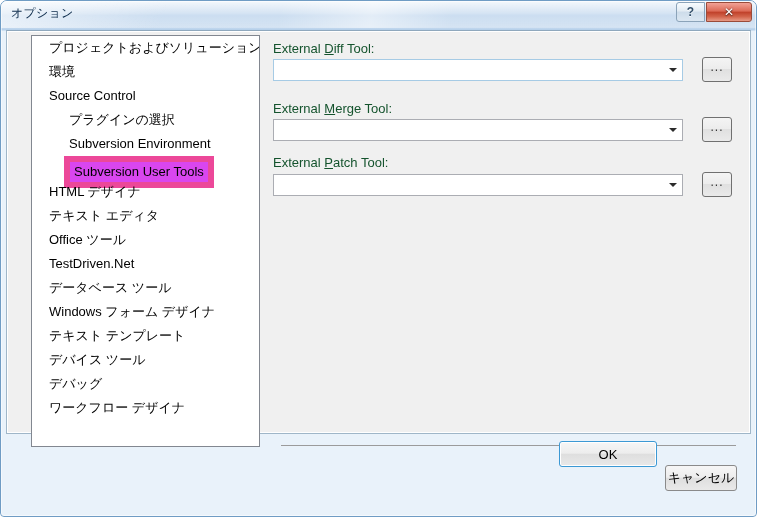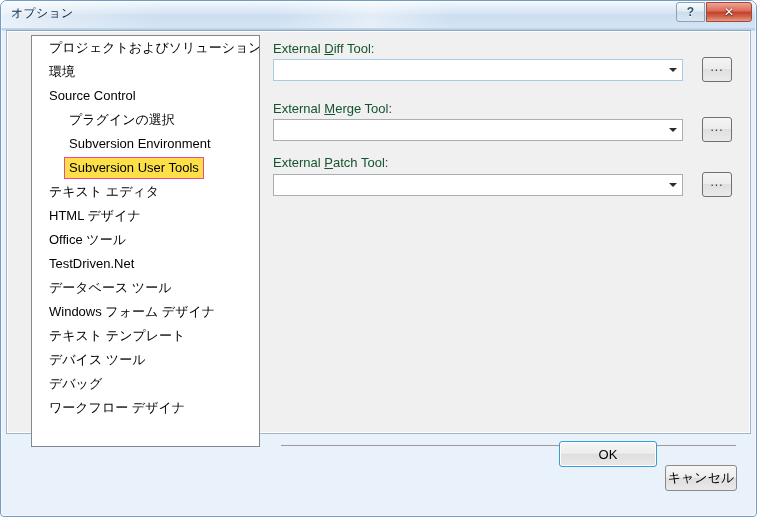--- a/index.html
+++ b/index.html
@@ -152,22 +152,22 @@
     box-sizing: border-box;
   }
   .tree-item.child { padding-left: 32px; }
   .tree-item .lbl {
     display: inline-block;
     padding: 1px 4px 2px 4px;
     border: 1px solid transparent;
     line-height: 17px;
   }
   .tree-item.selected .lbl {
-    background: #fde047;
-    border: 1px solid #ec4899;
+    background: #d946ef;
+    border: 6px solid #ec4899;
   }
 
   
   #pane {
     position: absolute;
     left: 266px;
     top: 0px;
     width: 470px;
     height: 460px;
   }
@@ -281,22 +281,22 @@
 
   <div id="client">
 
     <div id="tree">
         <div class="tree-item"><span class="lbl">プロジェクトおよびソリューション</span></div>
         <div class="tree-item"><span class="lbl">環境</span></div>
         <div class="tree-item"><span class="lbl">Source Control</span></div>
         <div class="tree-item child"><span class="lbl">プラグインの選択</span></div>
         <div class="tree-item child"><span class="lbl">Subversion Environment</span></div>
         <div class="tree-item child selected"><span class="lbl">Subversion User Tools</span></div>
+        <div class="tree-item"><span class="lbl">HTML デザイナ</span></div>
         <div class="tree-item"><span class="lbl">テキスト エディタ</span></div>
-        <div class="tree-item"><span class="lbl">HTML デザイナ</span></div>
         <div class="tree-item"><span class="lbl">Office ツール</span></div>
         <div class="tree-item"><span class="lbl">TestDriven.Net</span></div>
         <div class="tree-item"><span class="lbl">データベース ツール</span></div>
         <div class="tree-item"><span class="lbl">Windows フォーム デザイナ</span></div>
         <div class="tree-item"><span class="lbl">テキスト テンプレート</span></div>
         <div class="tree-item"><span class="lbl">デバイス ツール</span></div>
         <div class="tree-item"><span class="lbl">デバッグ</span></div>
         <div class="tree-item"><span class="lbl">ワークフロー デザイナ</span></div>
       </div>
 

